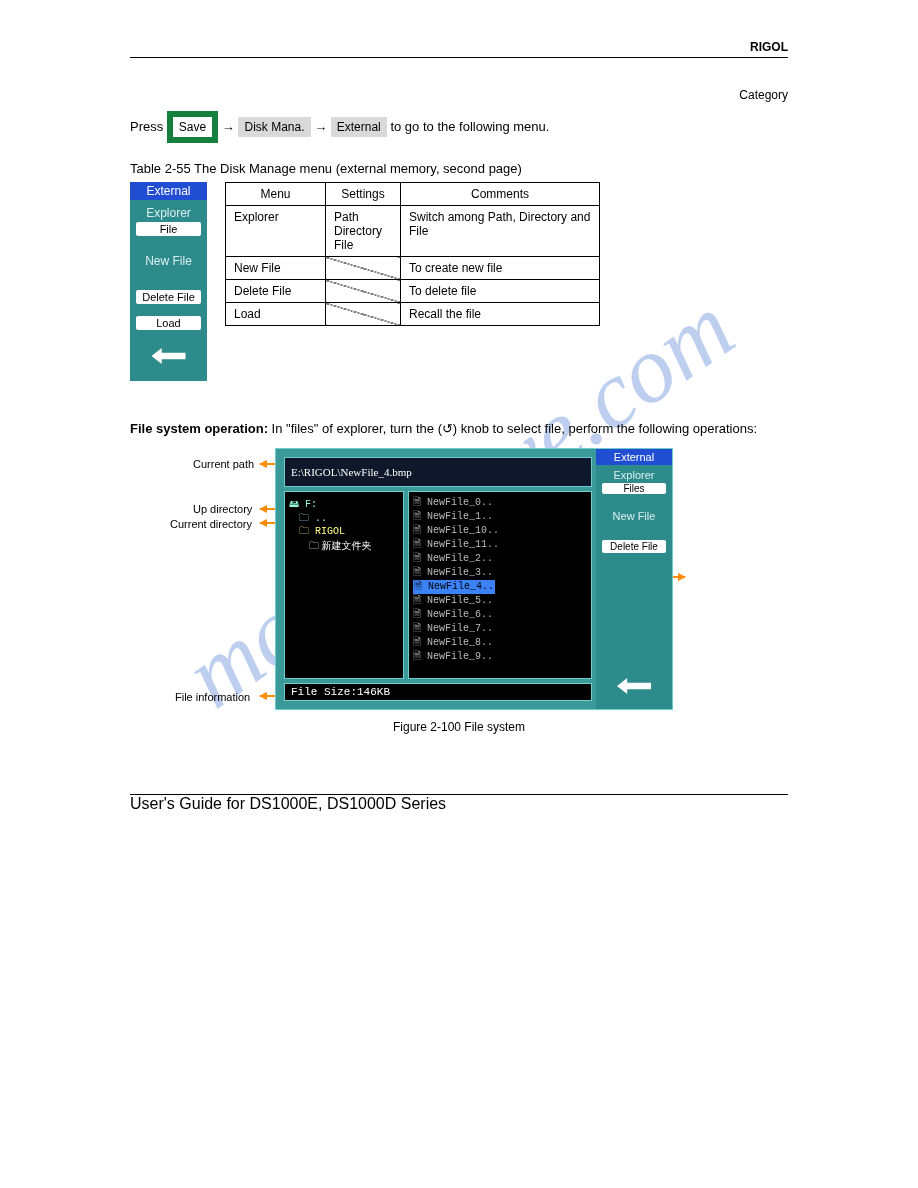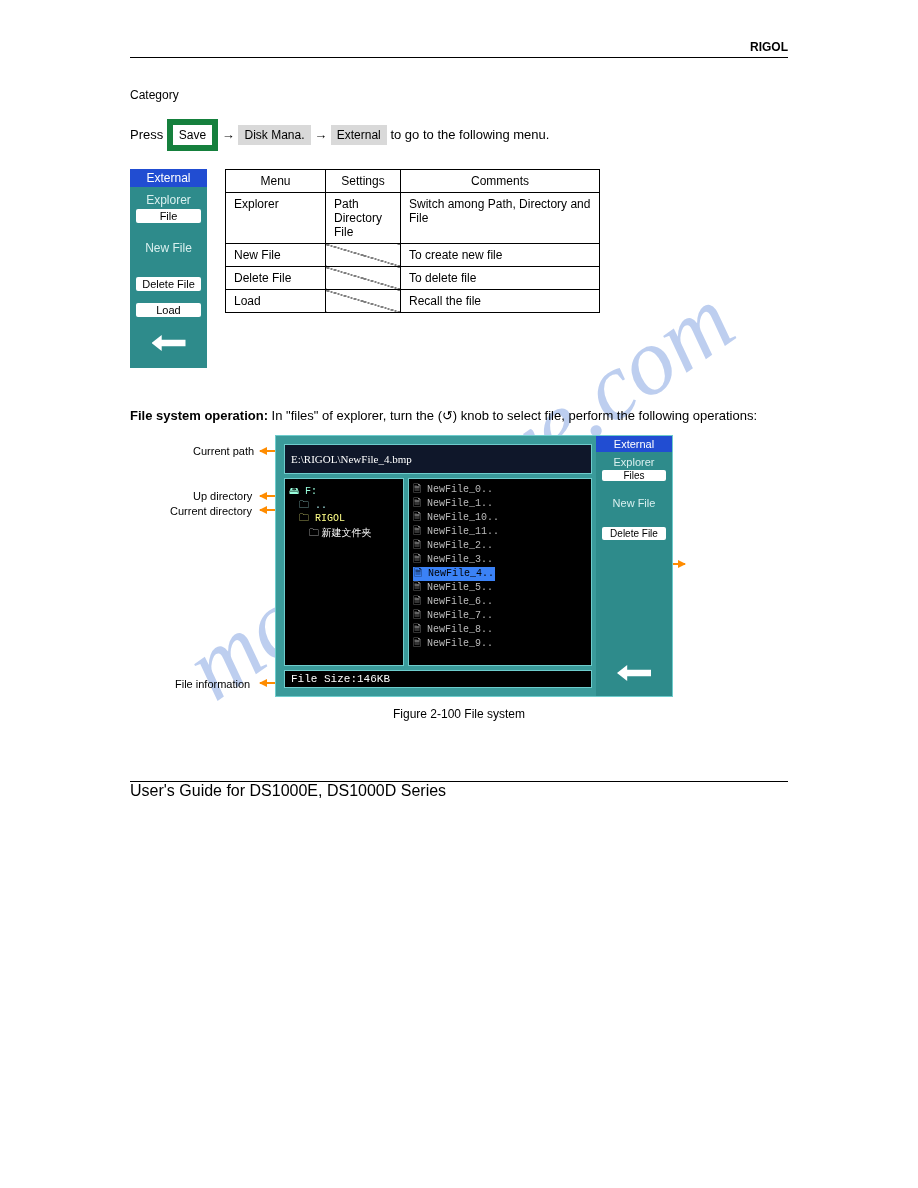--- a/index.html
+++ b/index.html
@@ -1,20 +1,20 @@
 <!DOCTYPE html>
 <html><head>
   <meta charset="utf-8">
   <style>
     * { box-sizing: border-box; margin: 0; padding: 0; }
     body { font-family: Arial, sans-serif; font-size: 13px; background: #fff; width: 918px; color:#000; }
     .page { padding: 40px 130px 50px 130px; position: relative; }
     .hdr-right { text-align: right; font-weight: bold; font-size: 12px; margin-bottom: 3px; }
     .hdr-line { border: none; border-top: 1px solid #000; margin-bottom: 30px; }
-    .category { text-align: left; font-size: 12px; margin-bottom: 17px; }
+    .category { text-align: right; font-size: 12px; margin-bottom: 9px; }
     .intro { font-size: 13px; margin-bottom: 18px; line-height: 1.5; }
     .btn-outline { display:inline-block; border:6px solid #15803d; padding: 1px 6px; font-size:12px; }
     .btn-shade { display:inline-block; background:#d9d9d9; padding: 1px 6px; font-size:12px; }
     .table-caption { font-size: 13px; margin-bottom: 6px; }
     
     .row1 { display:flex; align-items:flex-start; gap: 18px; margin-bottom: 40px; }
     .menu-panel { width: 77px; background: #2e8b8b; display:flex; flex-direction:column; }
     .menu-hdr { background:#214dd2; color:#fff; text-align:center; font-size:12px; padding: 2px 0; }
     .menu-item { color:#d9f0ef; text-align:center; font-size:12px; padding: 14px 0; position:relative; }
     .menu-sub-white { background:#fff; color:#000; font-size:11px; margin:2px 6px; padding: 1px 0; text-align:center; border-radius:2px; }
@@ -89,20 +89,21 @@
     <p class="intro">
       <span>Press</span>
       <span class="btn-outline">Save</span>
       <span>→</span>
       <span class="btn-shade">Disk Mana.</span>
       <span>→</span>
       <span class="btn-shade">External</span>
       <span> to go to the following menu.</span>
     </p>
 
+    <div class="table-caption">Table 2-55 The Disk Manage menu (external memory, second page)</div>
 
     <div class="row1">
 
       <div class="menu-panel">
         <div class="menu-hdr">External</div>
         <div class="menu-item compact">
           <div>Explorer</div>
           <div class="menu-sub-white">File</div>
         </div>
         <div class="menu-item">New File</div>

